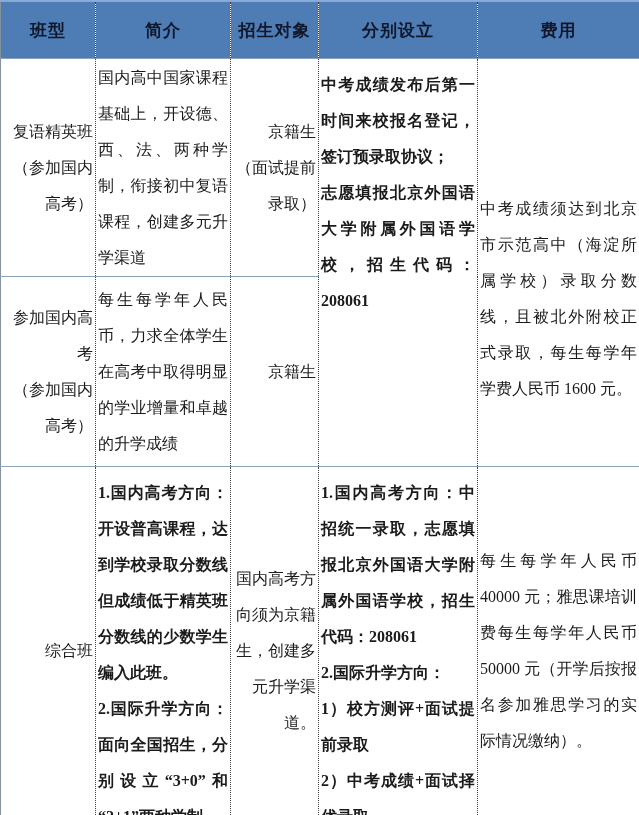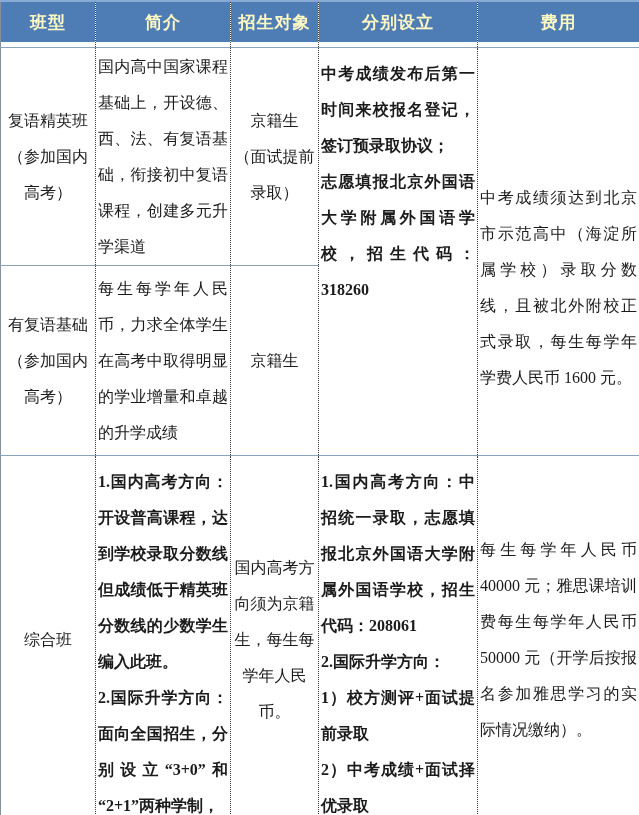--- a/index.html
+++ b/index.html
@@ -15,35 +15,35 @@
   }
   
   th {
     padding: 0; height: 45px; vertical-align: top; background: #ffffff;
     border-left: 1px dotted #3f3f3f; border-right: 1px dotted #3f3f3f;
     border-top: 2px solid #87abd4;
     border-bottom: 1px solid #8aa3bd;
     font-weight: bold;
   }
   th .hdr {
-    height: 40px; background: #4e7db6; color: #fef9c3;
+    height: 56px; background: #4e7db6; color: #0f172a;
     display: flex; align-items: center; justify-content: center;
     font-size: 17px; letter-spacing: 1px;
   }
   td {
     border-left: 1px dotted #3f3f3f; border-right: 1px dotted #3f3f3f;
     border-top: 1px solid #8aa3bd; border-bottom: 1px solid #8aa3bd;
     vertical-align: middle;
     font-size: 16px; line-height: 36px; color: #1b1b1b;
     padding: 0 2px; overflow: hidden;
   }
   tr.r1 { height: 218px; }
   tr.r2 { height: 190px; }
   td p { margin: 0; }
-  .ta-c { text-align: center; }
+  .ta-c { text-align: right; }
   .jus  { text-align: justify; text-align-last: left; }
   .jus p{ text-align: justify; }
   .va-top { vertical-align: top; padding-top: 8px; font-weight: bold; }
   .shift-down { padding-top: 72px; } 
 </style>
 </head>
 <body>
 
 <div class="page">
   <table class="enroll">
@@ -73,56 +73,56 @@
           </th>
       </tr>
     </thead>
     <tbody>
       <tr class="r1">
         <td class="ta-c">
           <p>复语精英班</p>
           <p>（参加国内高考）</p>
         </td>
         <td class="jus">
-          <p>国内高中国家课程基础上，开设德、西、法、有复语基础，衔接初中复语课程，创建多元升学渠道</p>
+          <p>国内高中国家课程基础上，开设德、西、法、两种学制，衔接初中复语课程，创建多元升学渠道</p>
         </td>
         <td class="ta-c">
           <p>京籍生</p>
           <p>（面试提前录取）</p>
         </td>
         <td class="jus va-top" rowspan="2">
           <p>中考成绩发布后第一时间来校报名登记，签订预录取协议；</p>
-          <p>志愿填报北京外国语大学附属外国语学校，招生代码：318260</p>
+          <p>志愿填报北京外国语大学附属外国语学校，招生代码：208061</p>
         </td>
         <td class="jus shift-down" rowspan="2">
           <p>中考成绩须达到北京市示范高中（海淀所属学校）录取分数线，且被北外附校正式录取，每生每学年学费人民币 1600 元。</p>
         </td>
       </tr>
       <tr class="r2">
         <td class="ta-c">
-          <p>有复语基础</p>
+          <p>参加国内高考</p>
           <p>（参加国内高考）</p>
         </td>
         <td class="jus">
           <p>每生每学年人民币，力求全体学生在高考中取得明显的学业增量和卓越的升学成绩</p>
         </td>
         <td class="ta-c">
           <p>京籍生</p>
         </td>
       </tr>
       <tr>
         <td class="ta-c">
           <p>综合班</p>
         </td>
         <td class="jus va-top">
           <p>1.国内高考方向：开设普高课程，达到学校录取分数线但成绩低于精英班分数线的少数学生编入此班。</p>
           <p>2.国际升学方向：面向全国招生，分别设立“3+0”和“2+1”两种学制，</p>
         </td>
         <td class="ta-c">
-          <p>国内高考方向须为京籍生，每生每学年人民币。</p>
+          <p>国内高考方向须为京籍生，创建多元升学渠道。</p>
         </td>
         <td class="jus va-top">
           <p>1.国内高考方向：中招统一录取，志愿填报北京外国语大学附属外国语学校，招生代码：208061</p>
           <p>2.国际升学方向：</p>
           <p>1）校方测评+面试提前录取</p>
           <p>2）中考成绩+面试择优录取</p>
         </td>
         <td class="jus">
           <p>每生每学年人民币 40000 元；雅思课培训费每生每学年人民币 50000 元（开学后按报名参加雅思学习的实际情况缴纳）。</p>
         </td>

